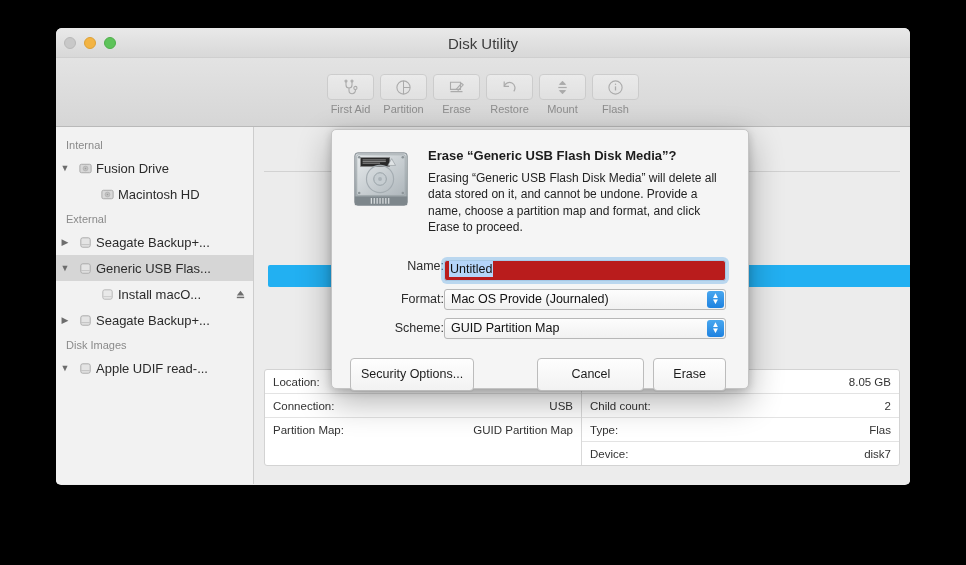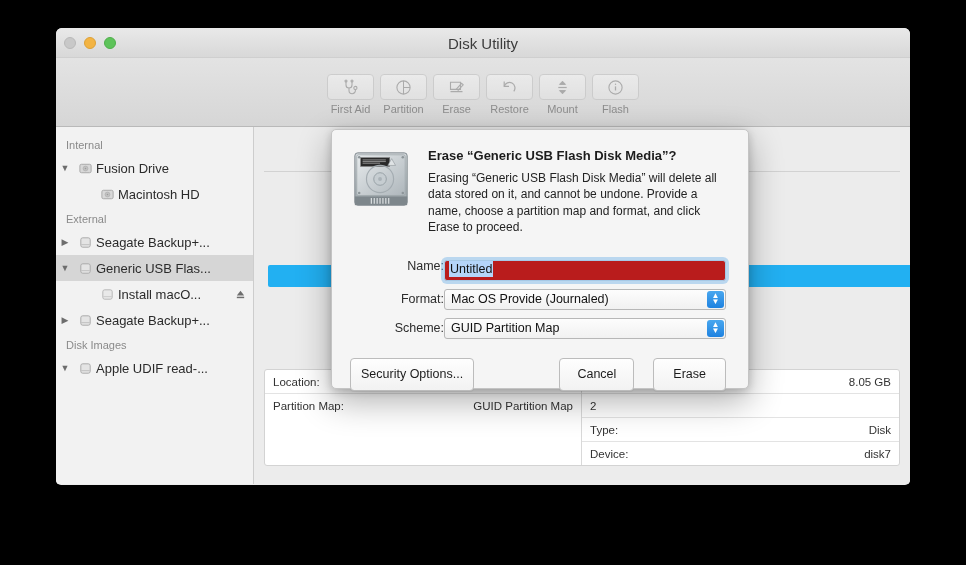--- a/index.html
+++ b/index.html
@@ -223,21 +223,21 @@
     height: 33px;
     border: 1px solid #bcbcbc;
     border-radius: 4px;
     background: linear-gradient(to bottom,#fefefe,#f2f2f2);
     font-size: 12.5px; color: #1c1c1c;
     display: flex; align-items: center; justify-content: center;
     padding: 0 11px;
     box-shadow: 0 1px 0 rgba(0,0,0,0.05);
   }
   #btn-security { margin-right: auto; padding: 0 10px; }
-  #btn-cancel { margin-right: 19px; padding: 0 17px; }
+  #btn-cancel { margin-right: 9px; padding: 0 33px; }
   #btn-erase { padding: 0 19px; }
 </style>
 </head>
 <body>
 
 <div id="window">
 
   <div id="titlebar">
     <div class="traffic close"></div>
     <div class="traffic min"></div>
@@ -407,35 +407,40 @@
       <div id="main-divider"></div>
       <div id="capacity-bar"></div>
 
       <div id="info-table">
         <div class="info-col left">
           <div class="info-row">
             <span class="info-key">Location:</span>
             <span class="info-val">External</span>
           </div>
           <div class="info-row">
+            <span class="info-key">Connection:</span>
+            <span class="info-val">USB</span>
+          </div>
+          <div class="info-row">
             <span class="info-key">Partition Map:</span>
             <span class="info-val">GUID Partition Map</span>
           </div>
         </div>
         <div class="info-col">
           <div class="info-row">
             <span class="info-key">Capacity:</span>
             <span class="info-val">8.05 GB</span>
           </div>
           <div class="info-row">
+            <span class="info-key">Child count:</span>
             <span class="info-val">2</span>
           </div>
           <div class="info-row">
             <span class="info-key">Type:</span>
-            <span class="info-val">Disk</span>
+            <span class="info-val">Flas</span>
           </div>
           <div class="info-row">
             <span class="info-key">Device:</span>
             <span class="info-val">disk7</span>
           </div>
         </div>
       </div>
     </div>
   </div>
 

